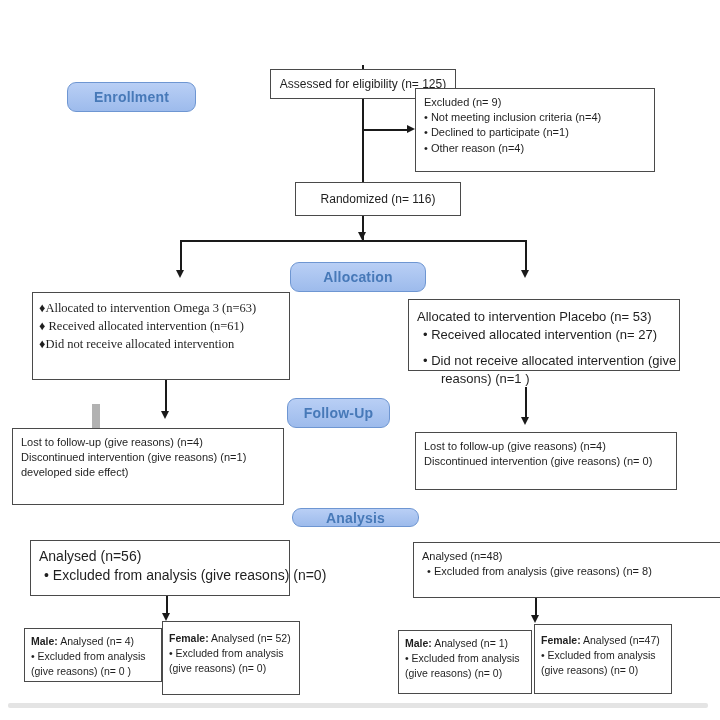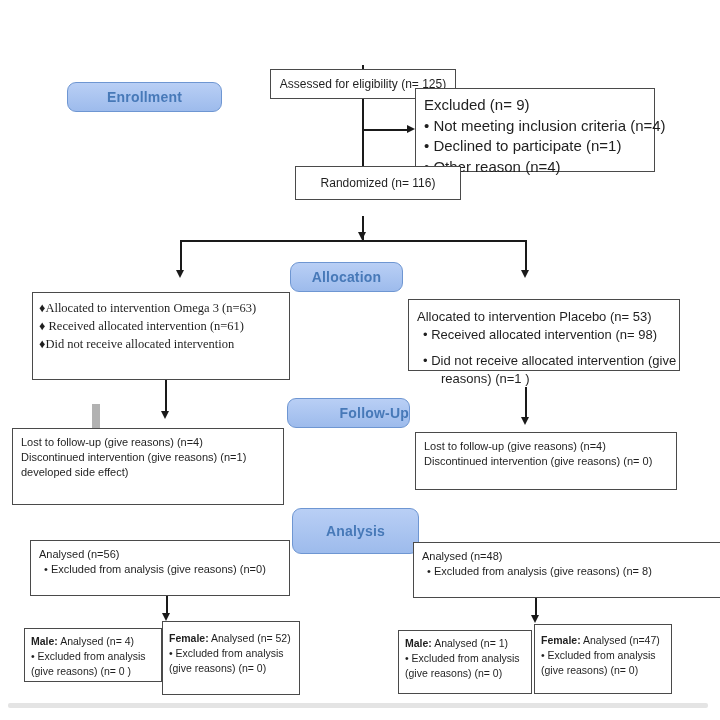--- a/index.html
+++ b/index.html
@@ -2,21 +2,21 @@
 <html><head>
 <meta charset="utf-8">
 <style>
   html,body{margin:0;padding:0;background:#ffffff;}
   #canvas{
     position:relative;width:720px;height:720px;background:#ffffff;
     font-family:"Liberation Sans",sans-serif;color:#1f1f1f;overflow:hidden;
   }
   .box{
     position:absolute;border:1px solid #4a4a4a;background:#ffffff;
-    font-size:15px;line-height:1.38;box-sizing:border-box;
+    font-size:11px;line-height:1.38;box-sizing:border-box;
   }
   .box.center{display:flex;align-items:center;justify-content:center;text-align:center;}
   .stage{
     position:absolute;box-sizing:border-box;
     display:flex;align-items:center;justify-content:center;
     background:linear-gradient(#b9cff5,#9dbbec);
     border:1.5px solid #6e96d2;border-radius:9px;
     color:#4779b8;font-weight:bold;font-size:14px;letter-spacing:.2px;
   }
   .serifbox{font-family:"Liberation Serif",serif;font-size:12.5px;line-height:1.42;}
@@ -56,74 +56,74 @@
   <div class="vline" style="left:165px;top:380px;height:32px;"></div>
   <div class="arrow-down" style="left:161px;top:411px;"></div>
   <div class="vline" style="left:525px;top:387px;height:31px;"></div>
   <div class="arrow-down" style="left:521px;top:417px;"></div>
 
   <div class="vline" style="left:166px;top:596px;height:18px;"></div>
   <div class="arrow-down" style="left:162px;top:613px;"></div>
   <div class="vline" style="left:535px;top:598px;height:18px;"></div>
   <div class="arrow-down" style="left:531px;top:615px;"></div>
 
-  <div class="stage" style="left:67px;top:82px;width:155px;height:30px;">
+  <div class="stage" style="left:67px;top:82px;width:129px;height:30px;">
     <span>Enrollment</span>
   </div>
-  <div class="stage" style="left:290px;top:262px;width:113px;height:30px;">
+  <div class="stage" style="left:290px;top:262px;width:136px;height:30px;">
     <span>Allocation</span>
   </div>
-  <div class="stage" style="left:287px;top:398px;width:123px;height:30px;justify-content:flex-end;">
+  <div class="stage" style="left:287px;top:398px;width:103px;height:30px;">
     <span>Follow-Up</span>
   </div>
-  <div class="stage" style="left:292px;top:508px;width:127px;height:46px;">
+  <div class="stage" style="left:292px;top:508px;width:127px;height:19px;">
     <span>Analysis</span>
   </div>
 
   <div class="box center" style="left:270px;top:35px;width:186px;height:30px;font-size:12px;margin-top:34px;">
     <span>Assessed for eligibility (n= 125)</span>
   </div>
 
   <div class="box pad" style="left:415px;top:88px;width:240px;height:84px;">
     <div class="nw">Excluded (n= 9)</div>
     <div class="nw">• Not meeting inclusion criteria (n=4)</div>
     <div class="nw">• Declined to participate (n=1)</div>
     <div class="nw">• Other reason (n=4)</div>
   </div>
 
-  <div class="box center" style="left:295px;top:166px;width:166px;height:34px;font-size:12px;">
+  <div class="box center" style="left:295px;top:182px;width:166px;height:34px;font-size:12px;">
     <span>Randomized (n= 116)</span>
   </div>
 
   <div class="box serifbox" style="left:32px;top:292px;width:258px;height:88px;padding:7px 4px 0 6px;">
     <div class="nw">♦Allocated to intervention Omega 3 (n=63)</div>
     <div class="nw">♦ Received allocated intervention (n=61)</div>
     <div class="nw">♦Did not receive allocated intervention</div>
   </div>
 
   <div class="box" style="left:408px;top:299px;width:272px;height:72px;padding:8px 2px 0 8px;font-size:13px;">
     <div class="nw">Allocated to intervention Placebo (n= 53)</div>
-    <div class="nw" style="padding-left:6px;">• Received allocated intervention (n= 98)</div>
+    <div class="nw" style="padding-left:6px;">• Received allocated intervention (n= 27)</div>
     <div class="hang">• Did not receive allocated intervention (give reasons) (n=1 )</div>
   </div>
 
   <div class="grayblip" style="left:92px;top:404px;width:8px;height:29px;"></div>
 
   <div class="box pad" style="left:12px;top:428px;width:272px;height:77px;font-size:11px;">
     <div class="nw">Lost to follow-up (give reasons) (n=4)</div>
     <div class="nw">Discontinued intervention (give reasons) (n=1)</div>
     <div class="nw">developed side effect)</div>
   </div>
 
   <div class="box pad" style="left:415px;top:432px;width:262px;height:58px;font-size:11px;">
     <div class="nw">Lost to follow-up (give reasons) (n=4)</div>
     <div class="nw">Discontinued intervention (give reasons) (n= 0)</div>
   </div>
 
-  <div class="box pad" style="left:30px;top:540px;width:260px;height:56px;font-size:11px;">
+  <div class="box pad" style="left:30px;top:540px;width:260px;height:56px;font-size:14px;">
     <div class="nw">Analysed (n=56)</div>
     <div class="nw" style="padding-left:5px;">• Excluded from analysis (give reasons) (n=0)</div>
   </div>
 
   <div class="box pad" style="left:413px;top:542px;width:312px;height:56px;font-size:11px;">
     <div class="nw">Analysed (n=48)</div>
     <div class="nw" style="padding-left:5px;">• Excluded from analysis (give reasons) (n= 8)</div>
   </div>
 
   <div class="box smallbox" style="left:24px;top:628px;width:138px;height:54px;">

